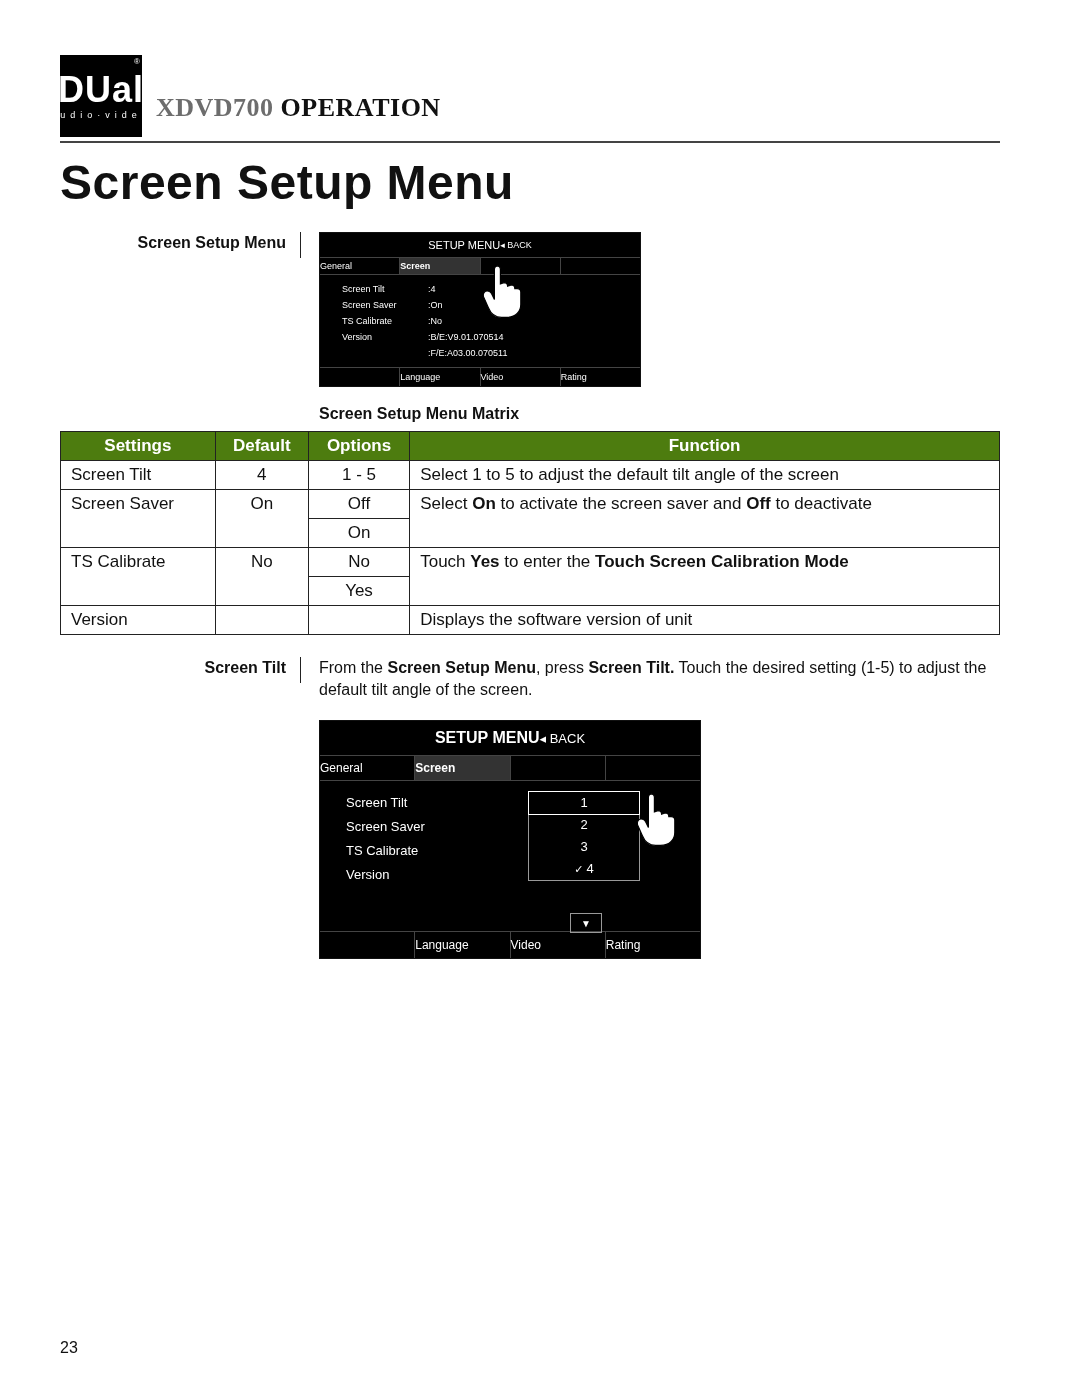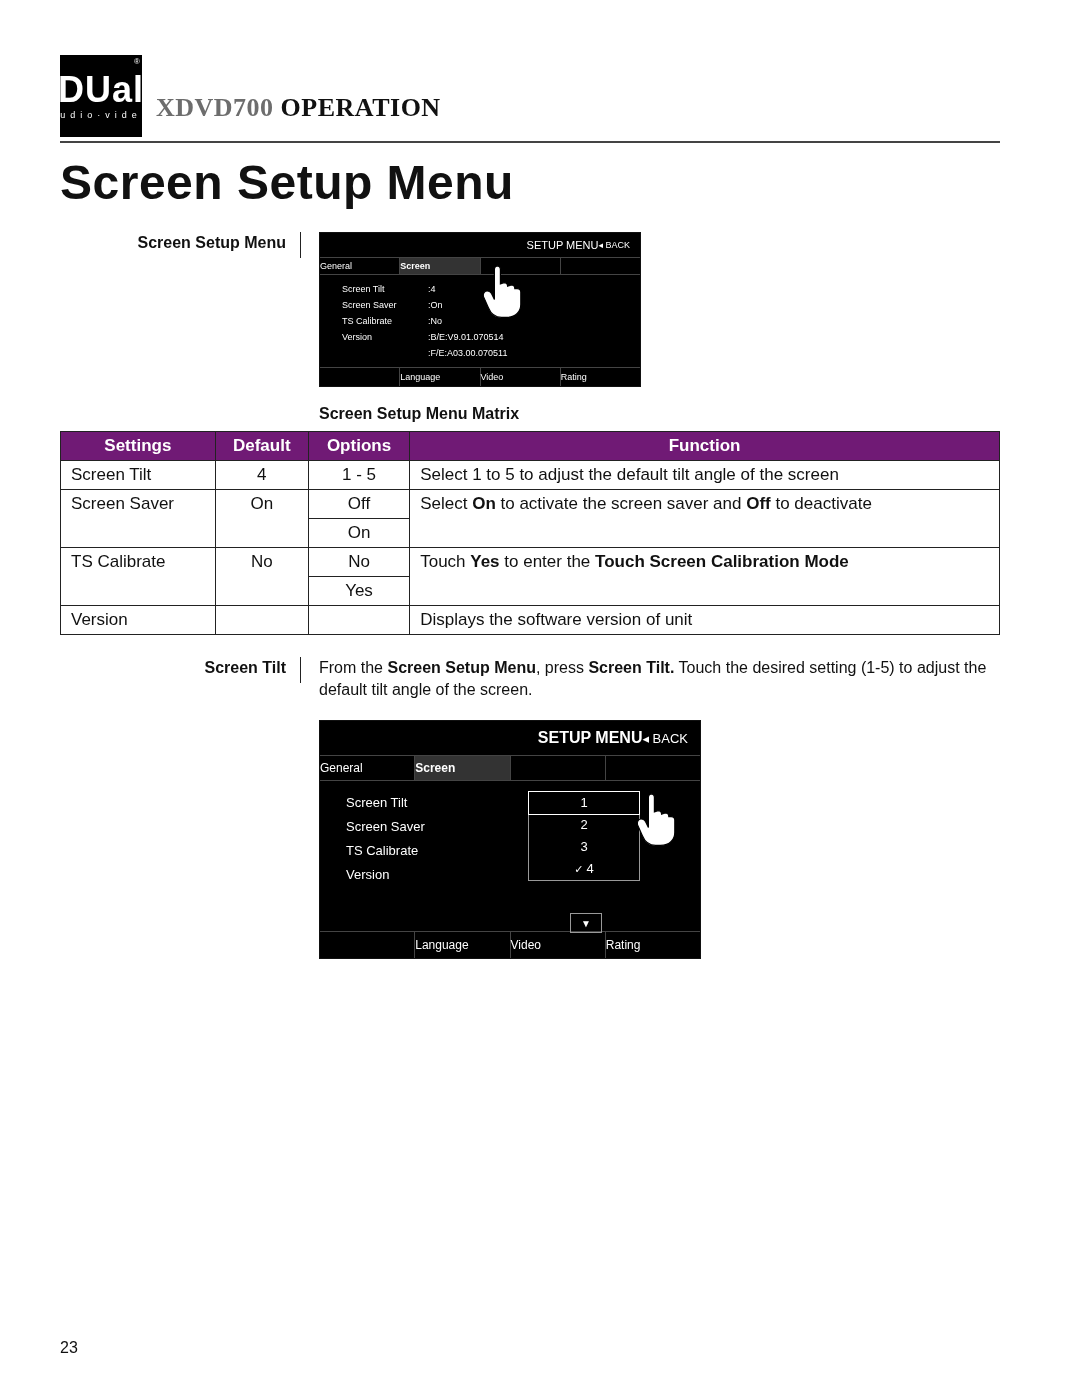--- a/index.html
+++ b/index.html
@@ -14,41 +14,41 @@
   .hdr-title{font-size:26px;font-weight:700;letter-spacing:.5px;margin-bottom:14px;font-family:Liberation Serif, serif;}
   .hdr-title .model{color:#6d6d6d;font-weight:700;}
   h1.section{font-family:Impact,'Arial Black',sans-serif;font-weight:900;font-size:48px;margin:8px 0 22px 0;letter-spacing:0.5px;}
   
   .cols{display:flex;align-items:flex-start;}
   .lcol{flex:0 0 240px;border-right:1.5px solid #222;}
   .rcol{flex:1;padding-left:18px;}
   .lbl-row{font-size:16px;font-weight:700;padding:2px 14px 2px 0;text-align:right;min-height:22px;}
   
   .osd{width:320px;background:#000;border:1px solid #111;color:#fff;font-size:10px;}
-  .osd-top{display:flex;justify-content:flex-end;align-items:center;padding:6px 10px;font-size:11px;}
+  .osd-top{display:flex;justify-content:center;align-items:center;padding:6px 10px;font-size:11px;}
   .osd-back{font-size:9px;}
   .osd-tabs{display:flex;border-top:1px solid #444;border-bottom:1px solid #444;}
   .osd-tab{flex:1;text-align:left;padding:3px 0;font-size:9px;border-right:1px solid #444;}
   .osd-tab:last-child{border-right:0;}
   .osd-tab.sel{background:#333;font-weight:700;}
   .osd-bd{padding:6px 0 6px 22px;position:relative;min-height:78px;}
   .osd-row{display:flex;font-size:9px;line-height:16px;}
   .osd-row .k{width:86px;}
   .osd-row .v{}
   .hand{position:absolute;width:52px;height:60px;}
   .hand svg{width:100%;height:100%;}
   .osd-bot{display:flex;border-top:1px solid #444;}
   .osd-bot .osd-tab{padding:4px 0;}
   
   ul.bul{margin:22px 0 8px 0;padding-left:22px;font-size:17px;line-height:1.35;}
   ul.bul li{margin-bottom:2px;}
   .sub-h{font-size:16px;font-weight:700;margin:18px 0 8px 0;}
   
   table.matrix{width:100%;border-collapse:collapse;font-size:17px;}
-  table.matrix th{background:#701a75;color:#fff;font-weight:700;text-align:center;border:1.5px solid #222;padding:4px 8px;}
+  table.matrix th{background:#4d7c0f;color:#fff;font-weight:700;text-align:center;border:1.5px solid #222;padding:4px 8px;}
   table.matrix td{border:1.5px solid #222;padding:4px 10px;vertical-align:top;}
   table.matrix td.c{text-align:center;} 
   
   .osd2{width:380px;background:#000;color:#fff;font-size:13px;margin-top:20px;}
   .osd2 .osd-top{font-size:16px;font-weight:700;padding:8px 12px;}
   .osd2 .osd-back{font-size:13px;font-weight:400;}
   .osd2 .osd-tabs .osd-tab{font-size:12px;padding:5px 0;}
   .osd2 .osd-bd{padding:10px 0 10px 26px;min-height:130px;}
   .osd2 .list{font-size:13px;line-height:24px;}
   .osd2 .panel{position:absolute;right:60px;top:10px;border:1px solid #999;width:110px;}

